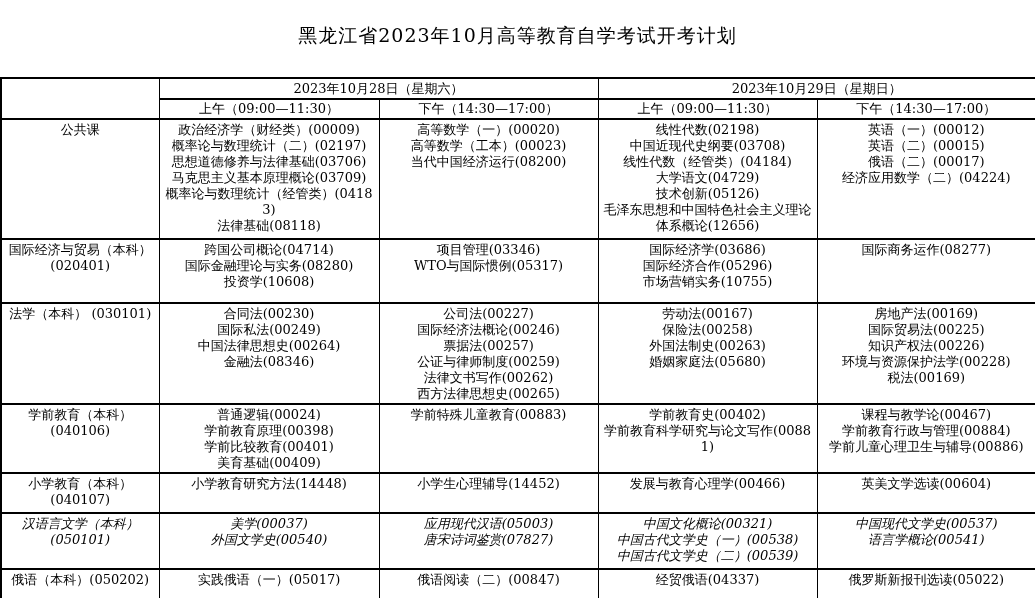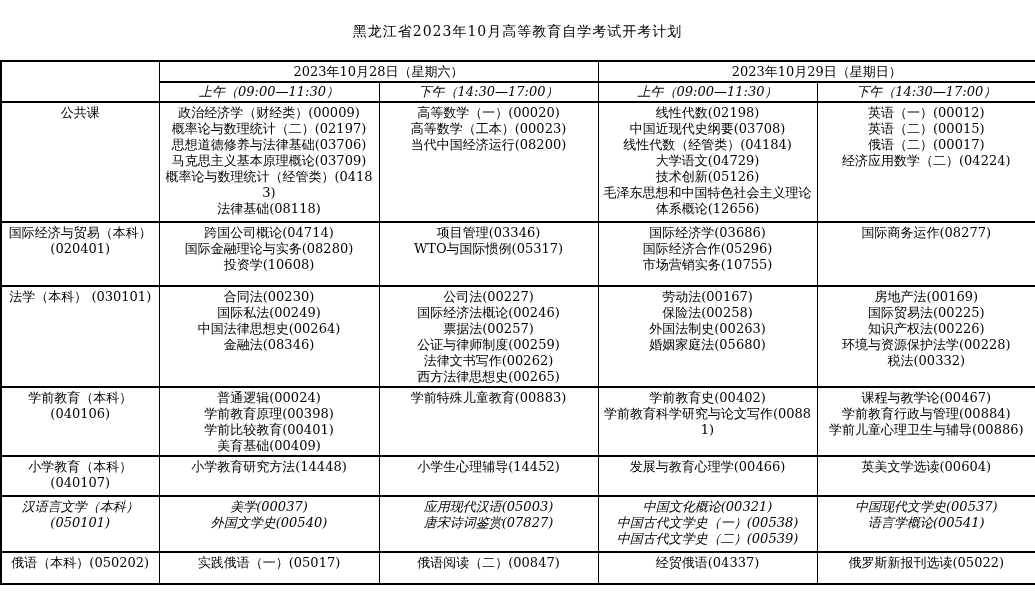--- a/index.html
+++ b/index.html
@@ -1,20 +1,20 @@
 <!DOCTYPE html>
 <html><head>
 <meta charset="utf-8">
 <style>
   html,body{margin:0;padding:0;background:#fff;color:#000;}
   body{width:1035px;height:598px;overflow:hidden;font-family:"DejaVu Serif","Liberation Serif",serif;}
   .page-title{
-    margin:23px 0 19px 0;
+    margin:23px 0 28px 0;
     text-align:center;
-    font-size:14px;
+    font-size:19px;
     font-weight:normal;
     letter-spacing:1px;
   }
   table.exam{
     border-collapse:collapse;
     table-layout:fixed;
     width:1035px;
     border:2px solid #000;
   }
   col.c-cat{width:158px;}
@@ -26,21 +26,21 @@
     border:1px solid #000;
     border-top-width:2px;
     border-bottom-width:2px;
     font-size:13px;
     line-height:16px;
     font-weight:normal;
     overflow:hidden;
   }
   thead th{text-align:center;vertical-align:middle;padding:1px 2px;}
   thead tr:nth-child(1){height:21px;}
-  thead tr:nth-child(2){height:17px;font-style:italic;}
+  thead tr:nth-child(2){height:17px;}
   tbody td{vertical-align:top;text-align:center;padding:2px 3px 1px 3px;}
   tbody tr:nth-child(1) td{height:115px;}
   tbody tr:nth-child(2) td{height:59px;}
   tbody tr:nth-child(3) td{height:94px;}
   tbody tr:nth-child(4) td{height:63px;}
   tbody tr:nth-child(5) td{height:35px;}
   tbody tr:nth-child(6) td{height:51px;font-style:italic;}
   tbody tr:nth-child(7) td{height:27px;}
   .course{white-space:normal;word-break:break-all;}
 </style>
@@ -141,21 +141,21 @@
           <div class="course">劳动法(00167)</div>
           <div class="course">保险法(00258)</div>
           <div class="course">外国法制史(00263)</div>
           <div class="course">婚姻家庭法(05680)</div>
         </td>
         <td>
           <div class="course">房地产法(00169)</div>
           <div class="course">国际贸易法(00225)</div>
           <div class="course">知识产权法(00226)</div>
           <div class="course">环境与资源保护法学(00228)</div>
-          <div class="course">税法(00332)</div>
+          <div class="course">税法(00169)</div>
         </td>
       </tr>
       <tr>
         <td>学前教育（本科）(040106)</td>
         <td>
           <div class="course">普通逻辑(00024)</div>
           <div class="course">学前教育原理(00398)</div>
           <div class="course">学前比较教育(00401)</div>
           <div class="course">美育基础(00409)</div>
         </td>

